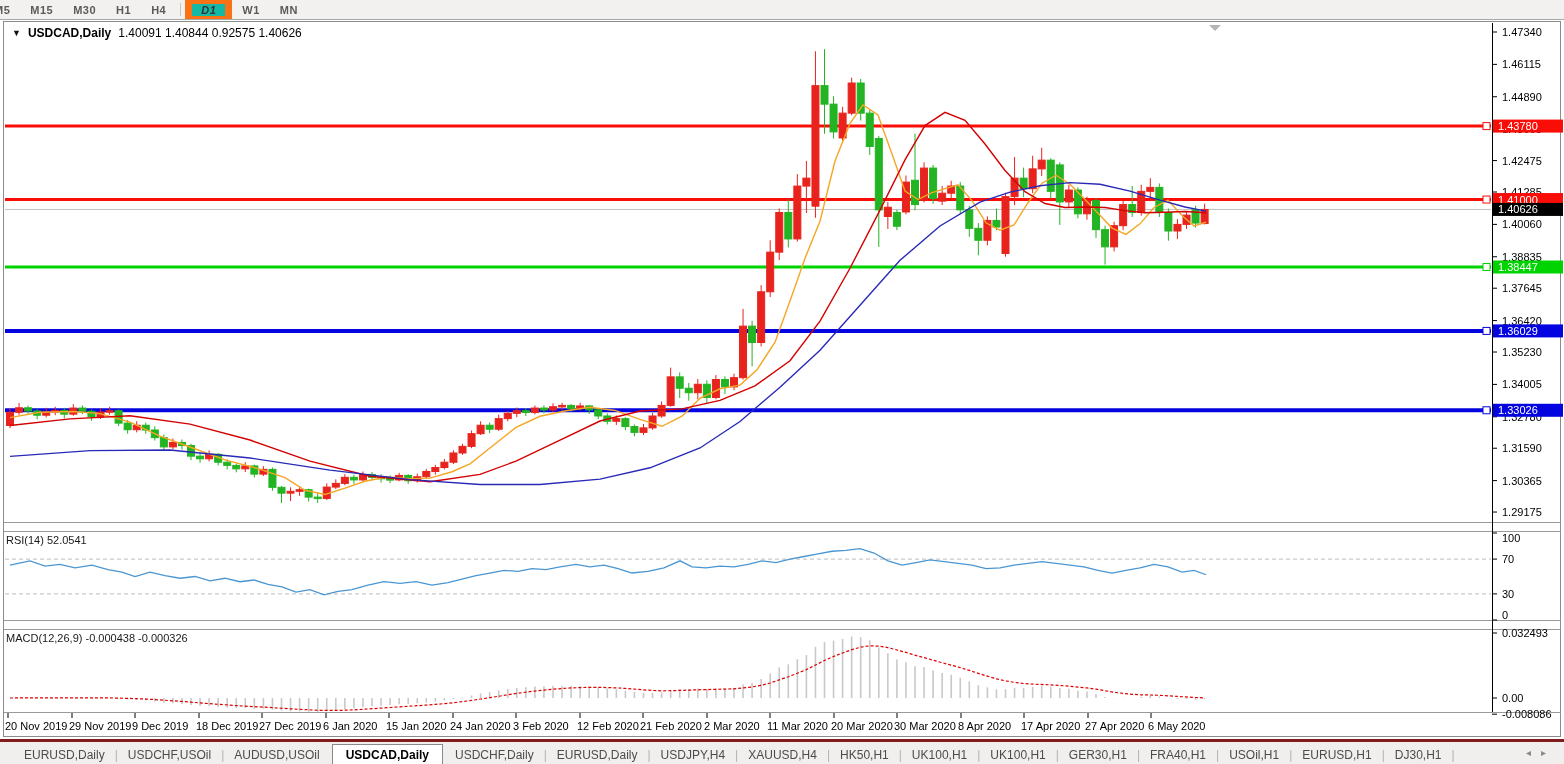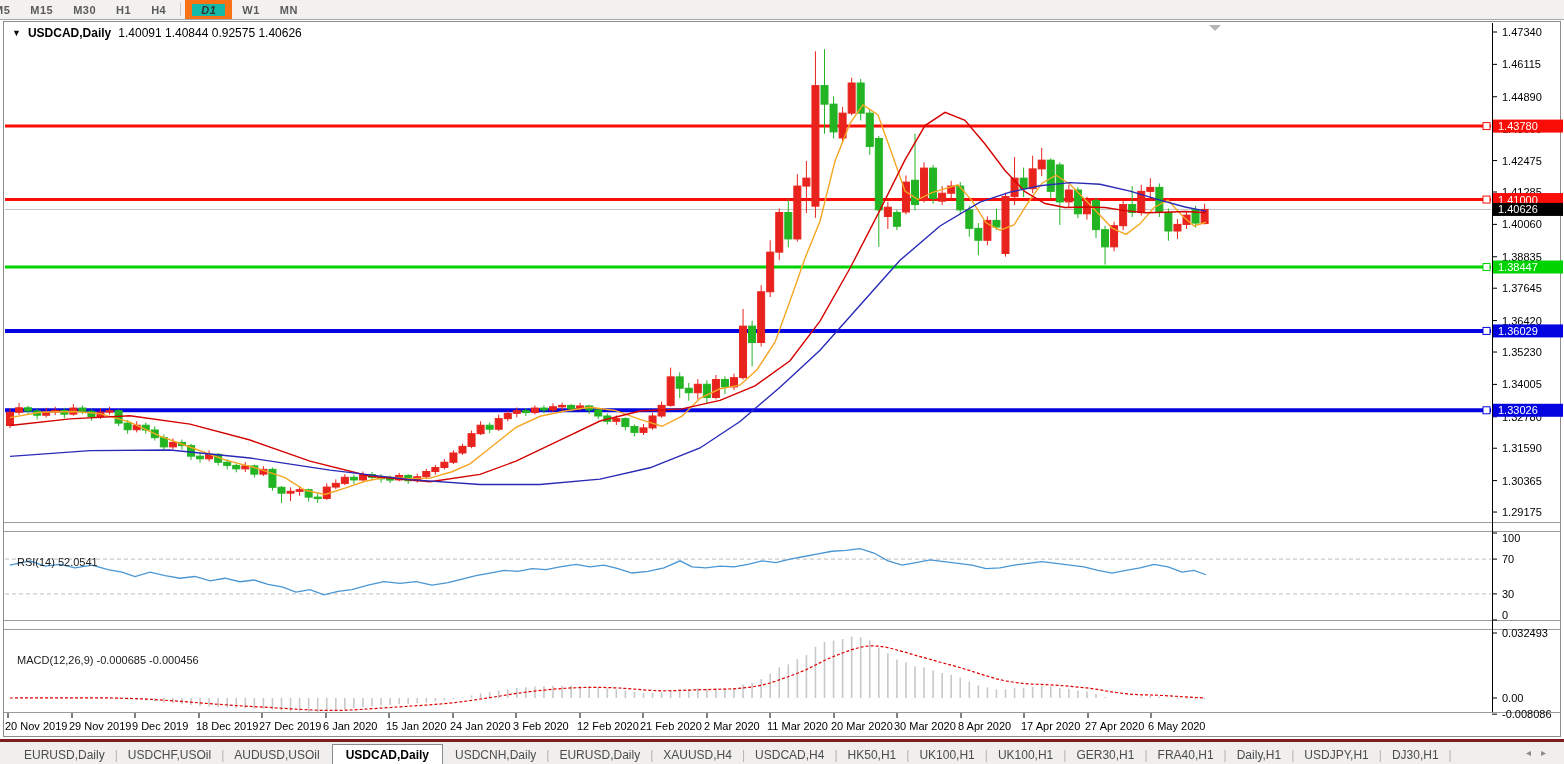--- a/index.html
+++ b/index.html
@@ -5,21 +5,21 @@
   html,body{margin:0;padding:0;width:1564px;height:764px;overflow:hidden;background:#ffffff;
     font-family:"Liberation Sans", sans-serif;}
   .toolbar{position:absolute;left:0;top:0;width:1564px;height:19px;background:#f2f1ef;
     display:flex;align-items:center;font-size:11px;color:#4a4a4a;overflow:hidden;}
   .tf-row{display:flex;align-items:center;margin-left:-16px;}
   .tf-btn{padding:1px 10px;cursor:default;letter-spacing:.5px;font-weight:bold;color:#5a5a5a;}
   .tf-btn.active{background:#14b8a6;border:7px solid #f97316;border-radius:2px;padding:0 9px;color:#333;font-style:italic;}
   .tf-sep{width:1px;height:13px;background:#c6c6c6;margin:0 4px;}
   .info-line{position:absolute;left:12px;top:26px;font-size:12px;color:#000;display:flex;align-items:center;gap:7px;}
   .info-line .dd{font-size:9px;color:#111;}
-  .pane-label{position:absolute;left:17px;font-size:11px;color:#1a1a1a;margin-top:22px;}
+  .pane-label{position:absolute;left:6px;font-size:11px;color:#1a1a1a;}
   .tabbar{position:absolute;left:0;top:739px;width:1564px;height:25px;background:#f0efed;
     border-top:3px solid #7f1d1d;display:flex;align-items:center;font-size:12px;color:#4c4c4c;}
   .tab{padding:2px 10px;white-space:nowrap;cursor:default;}
   .tab.active{background:#ffffff;border:1px solid #8a8a8a;border-bottom:1px solid #ffffff;
     font-weight:bold;color:#000;padding:3px 13px;margin:0 2px;}
   .tab-sep{color:#b3b3b3;}
   .tab-scroll{position:absolute;right:8px;top:5px;color:#8a8a8a;font-size:10px;letter-spacing:10px;}
   svg text{font-family:"Liberation Sans", sans-serif;}
 </style>
 </head>
@@ -591,51 +591,51 @@
     </div>
 </div>
 
 <div class="info-line">
   <span class="dd">▼</span>
   <span style="font-weight:bold;">USDCAD,Daily</span>
   <span id="ohlc-values">1.40091 1.40844 0.92575 1.40626</span>
 </div>
 
 <div class="pane-label" style="top:534px;">RSI(14) 52.0541</div>
-<div class="pane-label" style="top:632px;">MACD(12,26,9) -0.000685 -0.000456</div>
+<div class="pane-label" style="top:632px;">MACD(12,26,9) -0.000438 -0.000326</div>
 
 <div class="tabbar">
   <div style="display:flex;align-items:center;margin-left:14px;" id="tabs-row">
       <span class="tab">EURUSD,Daily</span>
       <span class="tab-sep">|</span>
       <span class="tab">USDCHF,USOil</span>
       <span class="tab-sep">|</span>
       <span class="tab">AUDUSD,USOil</span>
       <span class="tab active">USDCAD,Daily</span>
-      <span class="tab">USDCNH,Daily</span>
+      <span class="tab">USDCHF,Daily</span>
       <span class="tab-sep">|</span>
       <span class="tab">EURUSD,Daily</span>
       <span class="tab-sep">|</span>
+      <span class="tab">USDJPY,H4</span>
+      <span class="tab-sep">|</span>
       <span class="tab">XAUUSD,H4</span>
       <span class="tab-sep">|</span>
-      <span class="tab">USDCAD,H4</span>
-      <span class="tab-sep">|</span>
       <span class="tab">HK50,H1</span>
       <span class="tab-sep">|</span>
       <span class="tab">UK100,H1</span>
       <span class="tab-sep">|</span>
       <span class="tab">UK100,H1</span>
       <span class="tab-sep">|</span>
       <span class="tab">GER30,H1</span>
       <span class="tab-sep">|</span>
       <span class="tab">FRA40,H1</span>
       <span class="tab-sep">|</span>
-      <span class="tab">Daily,H1</span>
-      <span class="tab-sep">|</span>
-      <span class="tab">USDJPY,H1</span>
+      <span class="tab">USOil,H1</span>
+      <span class="tab-sep">|</span>
+      <span class="tab">EURUSD,H1</span>
       <span class="tab-sep">|</span>
       <span class="tab">DJ30,H1</span>
       <span class="tab-sep">|</span>
     </div>
   <div class="tab-scroll">
     <span>◂</span><span>▸</span>
   </div>
 </div>
 
 </body></html>

